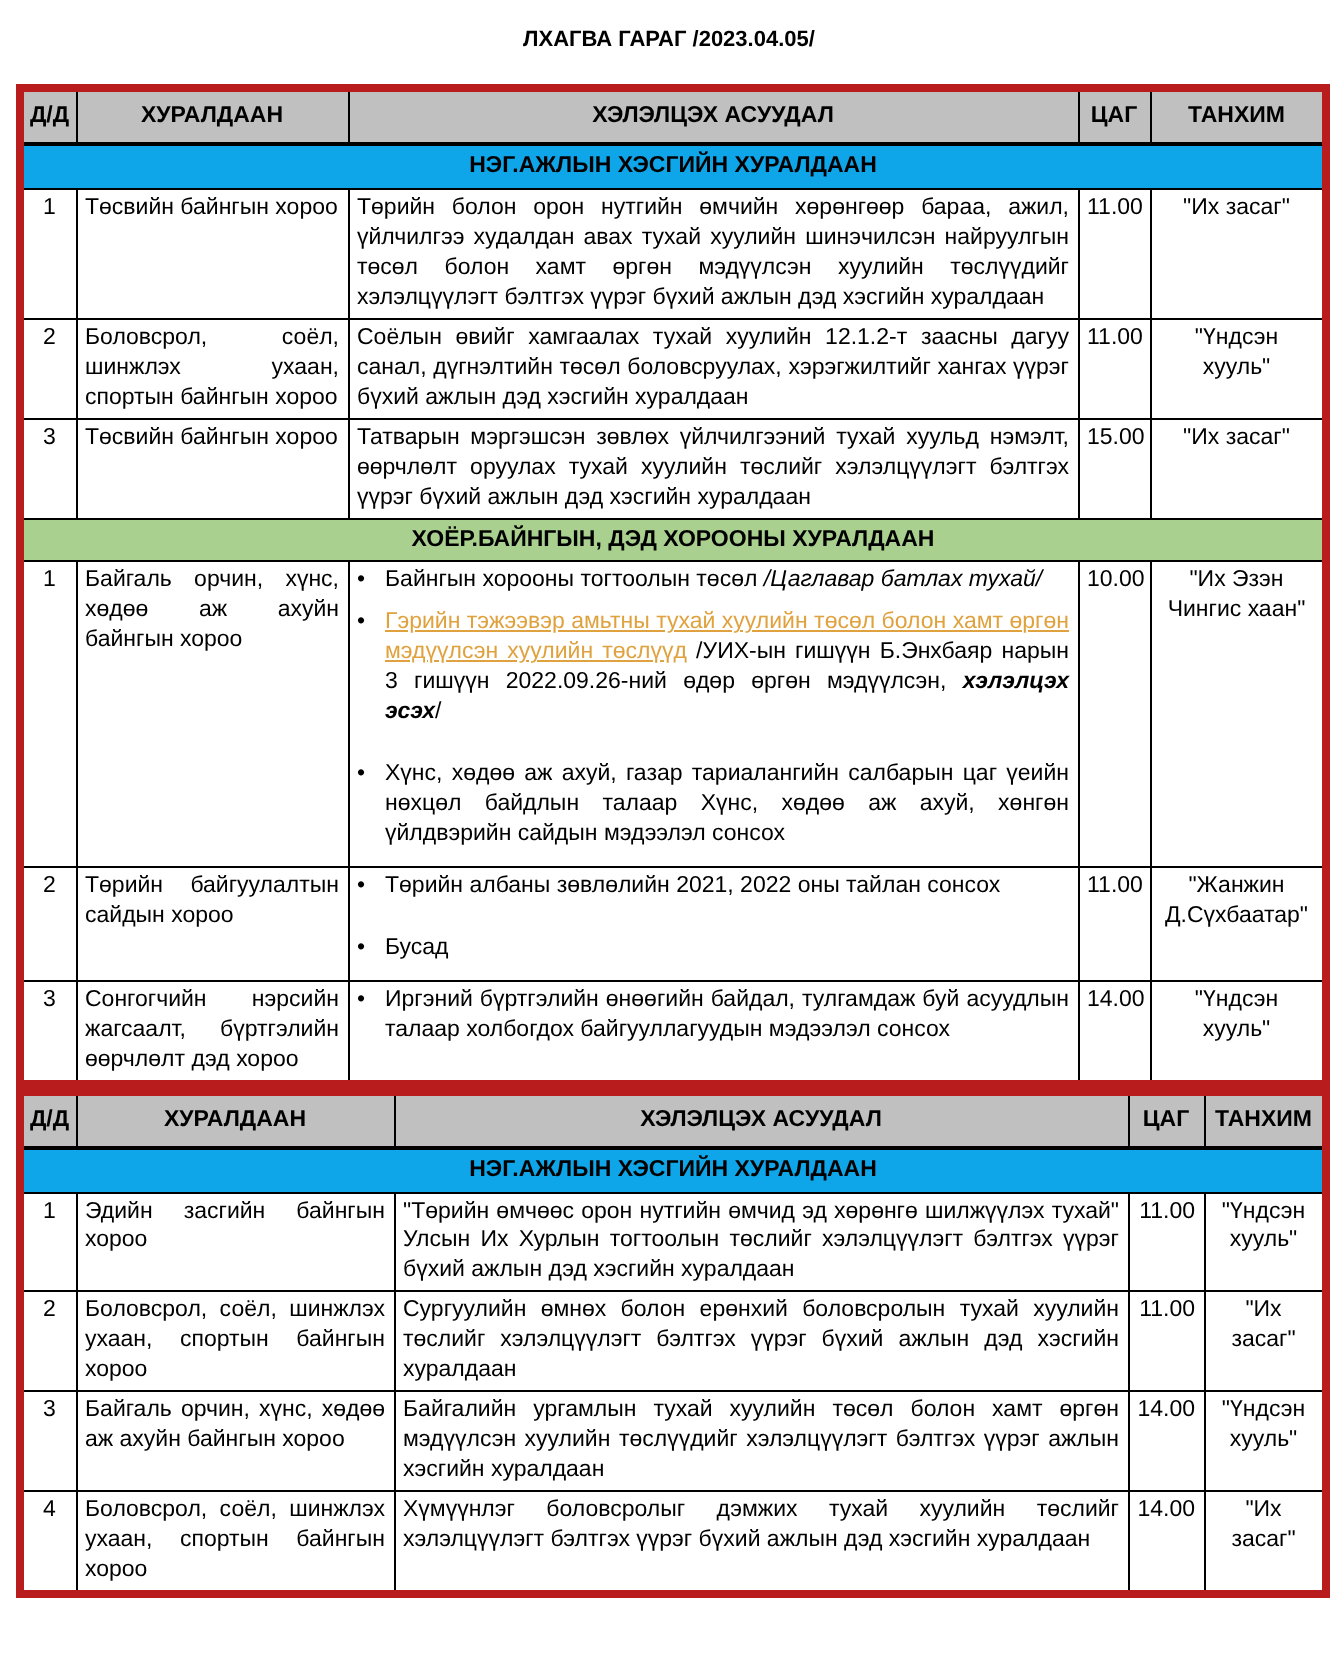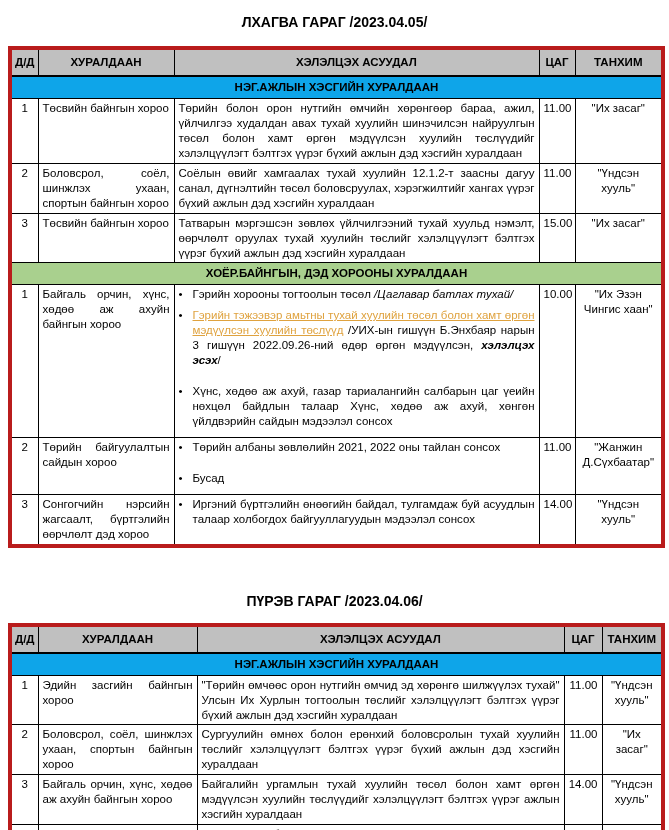--- a/index.html
+++ b/index.html
@@ -6,21 +6,21 @@
   html, body { margin: 0; padding: 0; }
   body {
     width: 669px; height: 830px; overflow: hidden;
     background: #ffffff; color: #000;
     font-family: "Liberation Sans", "DejaVu Sans", sans-serif;
     font-size: 11.5px; line-height: 1.3;
   }
   .page { padding: 7px 8px 0 8px; }
 
   .day-title {
-    margin: 0; text-align: center; font-weight: bold; font-size: 14px;
+    margin: 0; text-align: center; font-weight: bold; font-size: 11px;
   }
   .day-title.first { margin-top: 6px; margin-bottom: 15px; }
   .day-title.second { margin-top: 44px; margin-bottom: 13px; }
 
   table.sched {
     width: 653px; border-collapse: collapse; table-layout: fixed;
     border: 4px solid #b91c1c;
   }
   table.sched th, table.sched td {
     border: 1px solid #000; vertical-align: top; padding: 2px 4px;
@@ -110,21 +110,21 @@
           </tr>
           <tr class="section-row sec-green">
             <td colspan="5">ХОЁР.БАЙНГЫН, ДЭД ХОРООНЫ ХУРАЛДААН</td>
           </tr>
           <tr>
             <td class="no">1</td>
             <td class="committee">Байгаль орчин, хүнс, хөдөө аж ахуйн байнгын хороо</td>
             <td class="agenda">
               <div class="bullet-item">
                 <span class="dot">•</span>
-                <span class="btext"><span>Гэрийн хорооны тогтоолын төсөл </span><span class="it">/Цаглавар батлах тухай/</span></span>
+                <span class="btext"><span>Байнгын хорооны тогтоолын төсөл </span><span class="it">/Цаглавар батлах тухай/</span></span>
               </div>
               <div class="bullet-item gap">
                 <span class="dot">•</span>
                 <span class="btext"><span class="link">Гэрийн тэжээвэр амьтны тухай хуулийн төсөл болон хамт өргөн мэдүүлсэн хуулийн төслүүд</span><span> /УИХ-ын гишүүн Б.Энхбаяр нарын 3 гишүүн 2022.09.26-ний өдөр өргөн мэдүүлсэн, </span><span class="bi">хэлэлцэх эсэх</span><span>/</span></span>
               </div>
               <div class="bullet-item">
                 <span class="dot">•</span>
                 <span class="btext"><span>Хүнс, хөдөө аж ахуй, газар тариалангийн салбарын цаг үеийн нөхцөл байдлын талаар Хүнс, хөдөө аж ахуй, хөнгөн үйлдвэрийн сайдын мэдээлэл сонсох</span></span>
               </div>
             </td>
@@ -157,21 +157,20 @@
               </div>
             </td>
             <td class="time">14.00</td>
             <td class="hall">"Үндсэн хууль"</td>
           </tr>
         </tbody>
     </table>
   </section>
 
   <section>
-    <h2 class="day-title second">ПҮРЭВ ГАРАГ /2023.04.06/</h2>
     <table class="sched t1">
       <colgroup>
           <col class="c1">
           <col class="c2">
           <col class="c3">
           <col class="c4">
           <col class="c5">
         </colgroup>
       <thead>
         <tr>

